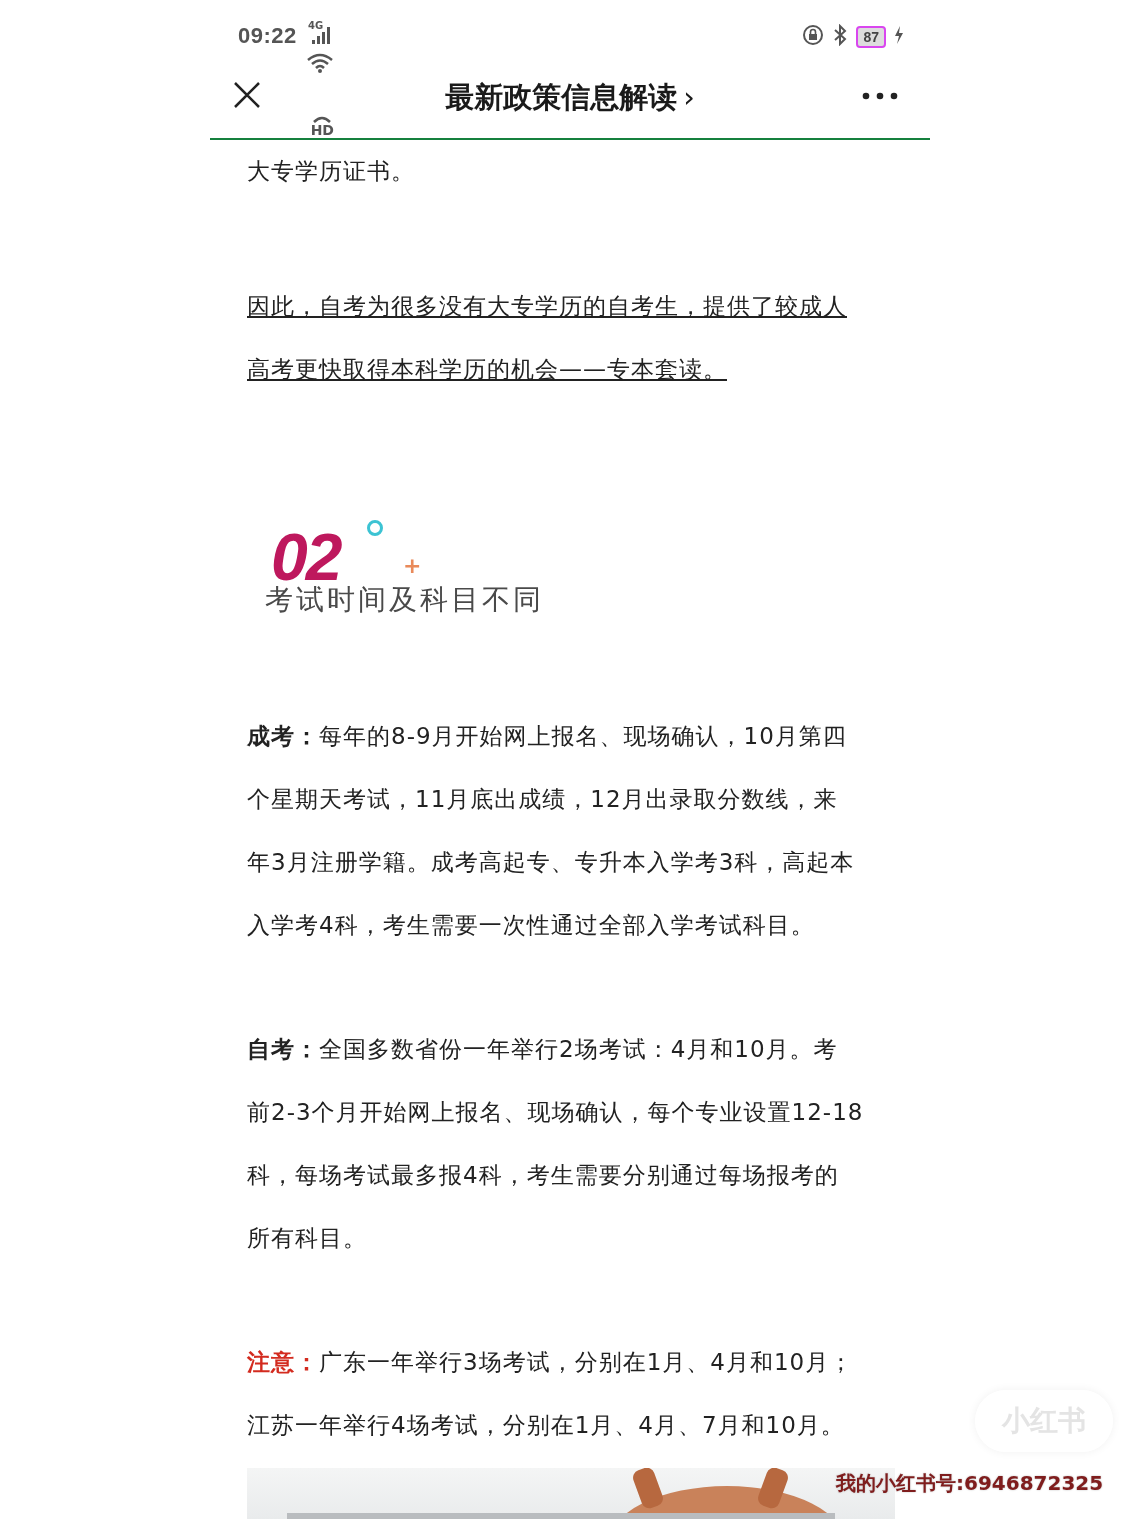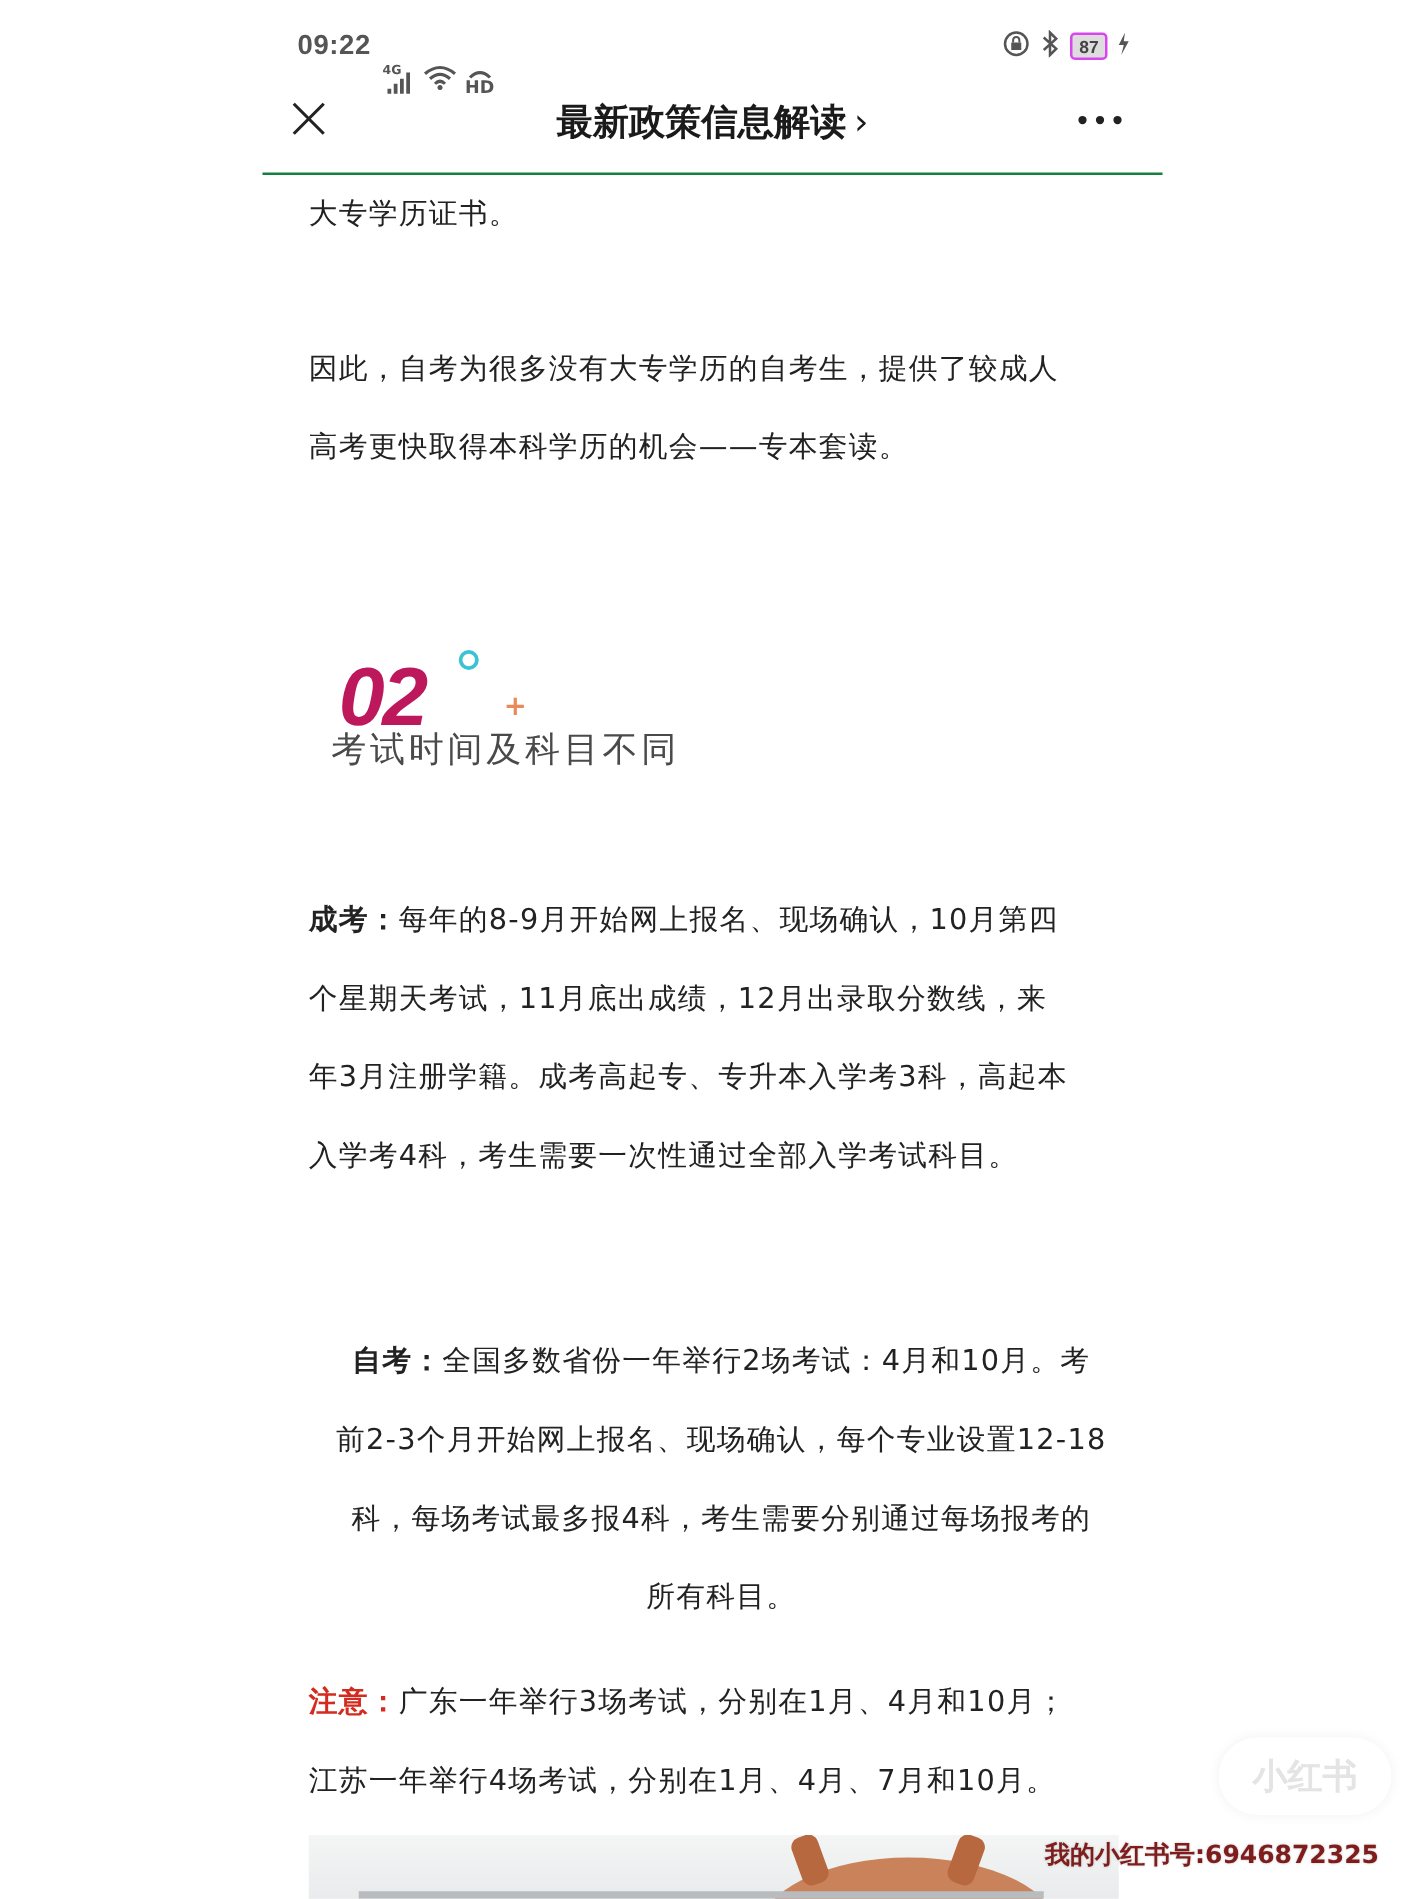--- a/index.html
+++ b/index.html
@@ -8,21 +8,21 @@
     font-family: "DejaVu Sans", "Liberation Sans", sans-serif;
     color: #222;
   }
   .phone {
     position: absolute; left: 210px; top: 0; width: 720px; height: 1519px;
     background: #fff;
   }
   
   .status-bar { position: absolute; left: 0; top: 18px; width: 720px; height: 40px; }
   .sb-time { position: absolute; left: 28px; top: 5px; font-size: 22px; color: #555; font-weight: bold; font-family: "Liberation Sans", sans-serif; letter-spacing: 0.5px; }
-  .sb-left-icons { position: absolute; left: 96px; top: 6px; display: flex; align-items: flex-end; gap: 6px; color: #555; }
+  .sb-left-icons { position: absolute; left: 96px; top: 6px; display: flex; align-items: flex-end; gap: 6px; color: #555; flex-direction: column; }
   .sb-right-icons { position: absolute; right: 26px; top: 6px; display: flex; align-items: center; gap: 8px; color: #555; }
   .battery {
     display: inline-block; border: 2px solid #d946ef; border-radius: 4px; padding: 0 5px;
     font-size: 14px; font-weight: bold; color: #444; height: 18px; line-height: 18px; background: #ddd;
     font-family: "Liberation Sans", sans-serif;
   }
   
   .nav-bar { position: absolute; left: 0; top: 60px; width: 720px; height: 78px; border-bottom: 2px solid #15803d; }
   .nav-close { position: absolute; left: 22px; top: 20px; width: 30px; height: 30px; cursor: pointer; }
   .nav-title { position: absolute; left: 0; right: 0; top: 18px; text-align: center; font-size: 29px; font-weight: bold; color: #1a1a1a; }
@@ -120,33 +120,33 @@
           <circle cx="6" cy="14" r="3.3" fill="#222"></circle>
           <circle cx="20" cy="14" r="3.3" fill="#222"></circle>
           <circle cx="34" cy="14" r="3.3" fill="#222"></circle>
         </svg>
     </span>
   </div>
 
   <div class="article">
     <p class="p" style="position:absolute;top:0;">大专学历证书。</p>
 
-    <div style="position:absolute;top:124px;width:660px;">
+    <div style="position:absolute;top:135px;width:660px;text-decoration:underline;">
       <p class="p">因此，自考为很多没有大专学历的自考生，提供了较成人</p>
       <p class="p">高考更快取得本科学历的机会——专本套读。</p>
     </div>
 
     <div style="position:absolute;top:565px;width:660px;">
       <p class="p"><span class="bold-lead">成考：</span><span>每年的8-9月开始网上报名、现场确认，10月第四</span></p>
       <p class="p">个星期天考试，11月底出成绩，12月出录取分数线，来</p>
       <p class="p">年3月注册学籍。成考高起专、专升本入学考3科，高起本</p>
       <p class="p">入学考4科，考生需要一次性通过全部入学考试科目。</p>
     </div>
 
-    <div style="position:absolute;top:918px;width:660px;text-align:center;">
+    <div style="position:absolute;top:878px;width:660px;">
       <p class="p"><span class="bold-lead">自考：</span><span>全国多数省份一年举行2场考试：4月和10月。考</span></p>
       <p class="p">前2-3个月开始网上报名、现场确认，每个专业设置12-18</p>
       <p class="p">科，每场考试最多报4科，考生需要分别通过每场报考的</p>
       <p class="p">所有科目。</p>
     </div>
 
     <div style="position:absolute;top:1191px;width:660px;">
       <p class="p"><span class="red-lead">注意：</span><span>广东一年举行3场考试，分别在1月、4月和10月；</span></p>
       <p class="p">江苏一年举行4场考试，分别在1月、4月、7月和10月。</p>
     </div>

